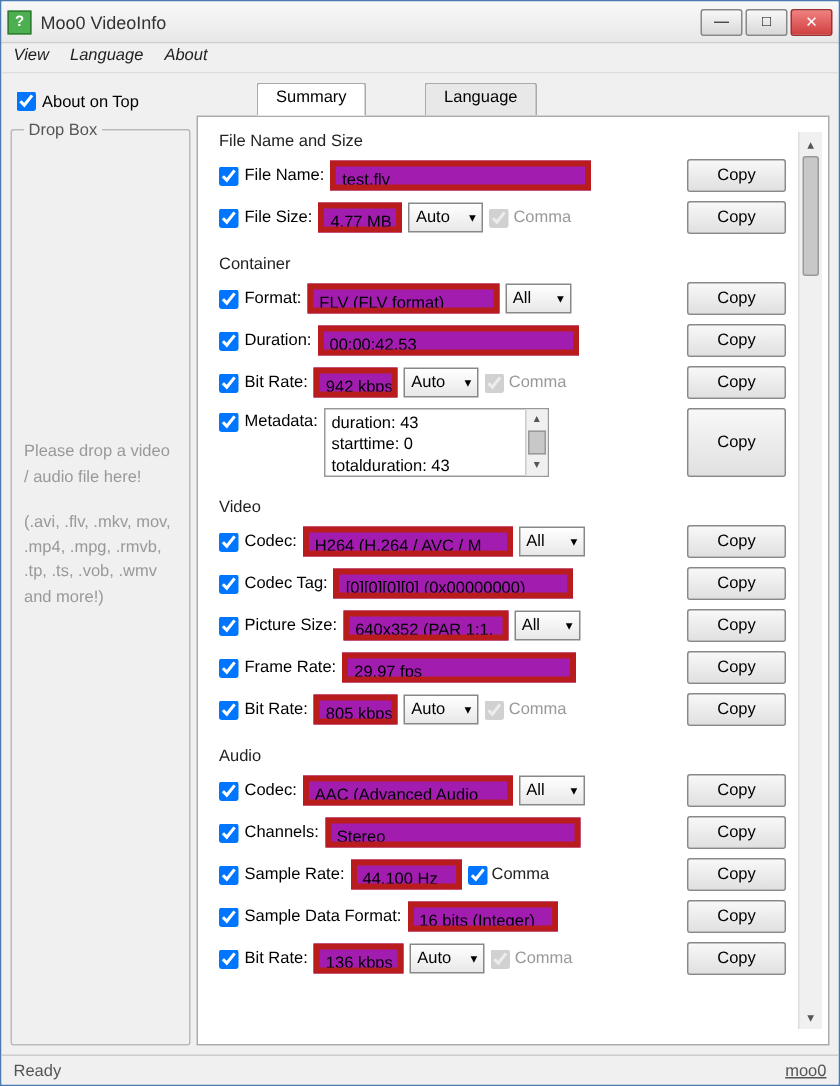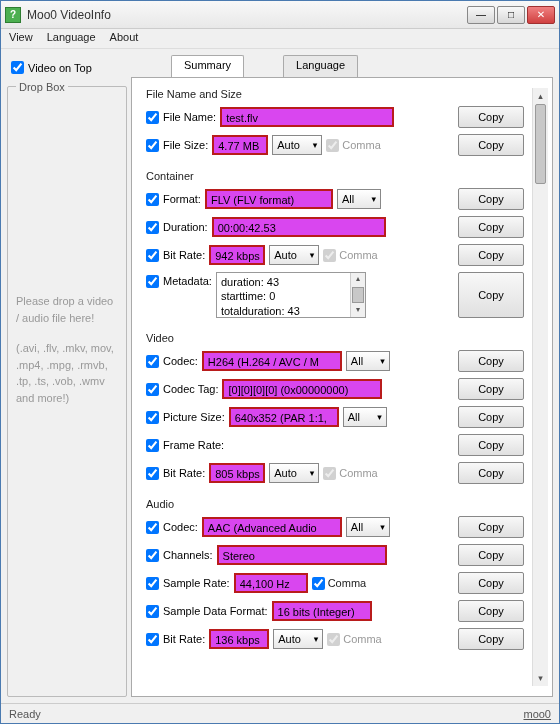--- a/index.html
+++ b/index.html
@@ -20,21 +20,21 @@
   align-items: center;
   padding: 0 4px;
   border-bottom: 1px solid #ccc;
 }
 .titlebar .app-icon { width: 16px; height: 16px; background: #4caf50; border: 1px solid #2e7d32; margin-right: 6px; display:flex; align-items:center; justify-content:center; color:#fff; font-size:10px; font-weight:bold;}
 .titlebar .title { flex: 1; font-size: 12px; color: #333; }
 .winbtns { display: flex; gap: 2px; }
 .winbtn { width: 28px; height: 18px; border: 1px solid #888; background: linear-gradient(#f8f8f8,#d8d8d8); border-radius: 2px; display:flex; align-items:center; justify-content:center; font-size:10px;}
 .winbtn.close { background: linear-gradient(#f08080,#d04040); border-color:#a03030; color:#fff;}
 .menubar { height: 20px; padding: 2px 8px; background: #f0f0f0; display: flex; gap: 14px; font-size: 11px; color: #222; border-bottom: 1px solid #ddd;}
-.menubar span { cursor: default; }
+.menubar span { cursor: default; font-style: italic; }
 .body { flex: 1; display: flex; padding: 6px; gap: 4px; background: #f0f0f0; min-height: 0;}
 .leftcol { width: 120px; display: flex; flex-direction: column; gap: 6px; }
 .keepontop { display:flex; align-items:center; gap:4px; padding: 6px 4px;}
 .dropbox { flex:1; border: 1px solid #bbb; border-radius: 2px; padding: 6px 8px; background:#f0f0f0; display:flex; flex-direction:column;}
 .dropbox-title { color:#555; font-size:11px; margin-top:-12px; background:#f0f0f0; align-self:flex-start; padding:0 3px;}
 .dropbox-text { margin-top: 200px; color:#999; font-size:11px; line-height:1.5;}
 .dropbox-hint { margin-top: 14px; color:#999; font-size:11px; line-height:1.5;}
 .rightcol { flex:1; display:flex; flex-direction:column; min-height:0;}
 .tabs { display:flex; height: 22px;}
 .tab { padding: 3px 12px; border:1px solid #aaa; background:#e8e8e8; border-bottom:none; font-size:11px; border-radius: 2px 2px 0 0; margin-right:-1px;margin-left:40px;}
@@ -43,21 +43,21 @@
 .scrollarea { flex:1; overflow-y: hidden; padding-right: 8px;}
 .scrollbar { width:16px; background:#f0f0f0; border-left:1px solid #ddd; display:flex; flex-direction:column;}
 .scrollbar .arrow { height:16px; display:flex; align-items:center; justify-content:center; font-size:9px; color:#555;}
 .scrollbar .track { flex:1; position:relative;}
 .scrollbar .thumb { position:absolute; left:2px; right:2px; top:0; height:80px; background:#c8c8c8; border:1px solid #999; border-radius:2px;}
 .section { margin-bottom: 14px;}
 .section h3 { font-size:11px; font-weight:normal; margin-bottom: 6px; color:#222;}
 .row { display:flex; align-items:center; gap:4px; margin-bottom: 6px; min-height:22px;}
 .row input[type=checkbox]{ width:13px; height:13px;}
 .row .lbl { font-size:11px; white-space:nowrap;}
-.row .val { border:2px solid #b91c1c; background:#d946ef; padding:2px 4px; font-size:11px; height:20px; line-height:14px; overflow:hidden; white-space:nowrap;}
+.row .val { border:4px solid #b91c1c; background:#a21caf; padding:2px 4px; font-size:11px; height:20px; line-height:14px; overflow:hidden; white-space:nowrap;}
 .row .sel { border:1px solid #888; background:linear-gradient(#fff,#e8e8e8); padding:2px 4px; font-size:11px; height:20px; display:flex; align-items:center; gap:4px;}
 .row .sel::after { content:"▾"; font-size:9px; margin-left:auto;}
 .row .commachk { display:flex; align-items:center; gap:3px; color:#999;}
 .row .commachk.on { color:#222;}
 .btn-copy { width:66px; height:22px; border:1px solid #888; background:linear-gradient(#f8f8f8,#e0e0e0); font-size:11px; border-radius:2px; margin-left:auto;}
 .btn-copy.tall { height:46px;}
 .metadata-box { border:1px solid #999; background:#fff; padding:2px 4px; font-size:11px; height:46px; width: 150px; line-height:1.3; position:relative;}
 .metadata-box .meta-scroll { position:absolute; right:0; top:0; bottom:0; width:15px; background:#f0f0f0; border-left:1px solid #ccc; display:flex; flex-direction:column;}
 .metadata-box .meta-scroll div{ flex:0 0 13px; font-size:8px; display:flex; align-items:center; justify-content:center; color:#555;}
 .metadata-box .meta-scroll .thumb2{ flex:1; background:#c8c8c8; margin:1px; border:1px solid #999;}
@@ -82,21 +82,21 @@
   <div class="menubar">
     <span>View</span>
     <span>Language</span>
     <span>About</span>
   </div>
 
   <div class="body">
     <div class="leftcol">
       <div class="keepontop">
         <input type="checkbox" checked="" style="">
-        <span class="lbl">Video on Top</span>
+        <span class="lbl">About on Top</span>
       </div>
       <div class="dropbox">
         <div class="dropbox-title">Drop Box</div>
         <div class="dropbox-text">Please drop a video / audio file here!</div>
         <div class="dropbox-hint">(.avi, .flv, .mkv, mov, .mp4, .mpg, .rmvb, .tp, .ts, .vob, .wmv and more!)</div>
       </div>
     </div>
 
     <div class="rightcol">
       <div class="tabs">
@@ -188,20 +188,21 @@
             <div class="row">
               <input type="checkbox" checked="" style="">
               <span class="lbl">Picture Size:</span>
               <span class="val" style="width:110px">640x352  (PAR 1:1,</span>
               <span class="sel" style="width:44px">All</span>
               <button class="btn-copy">Copy</button>
             </div>
             <div class="row">
               <input type="checkbox" checked="" style="">
               <span class="lbl">Frame Rate:</span>
+              <span class="val" style="width:156px">29.97 fps</span>
               <button class="btn-copy">Copy</button>
             </div>
             <div class="row">
               <input type="checkbox" checked="" style="">
               <span class="lbl">Bit Rate:</span>
               <span class="val" style="width:56px">805 kbps</span>
               <span class="sel" style="width:50px">Auto</span>
               <span class="commachk">
                   <input type="checkbox" checked="" disabled="" style="">
                   <span>Comma</span>

